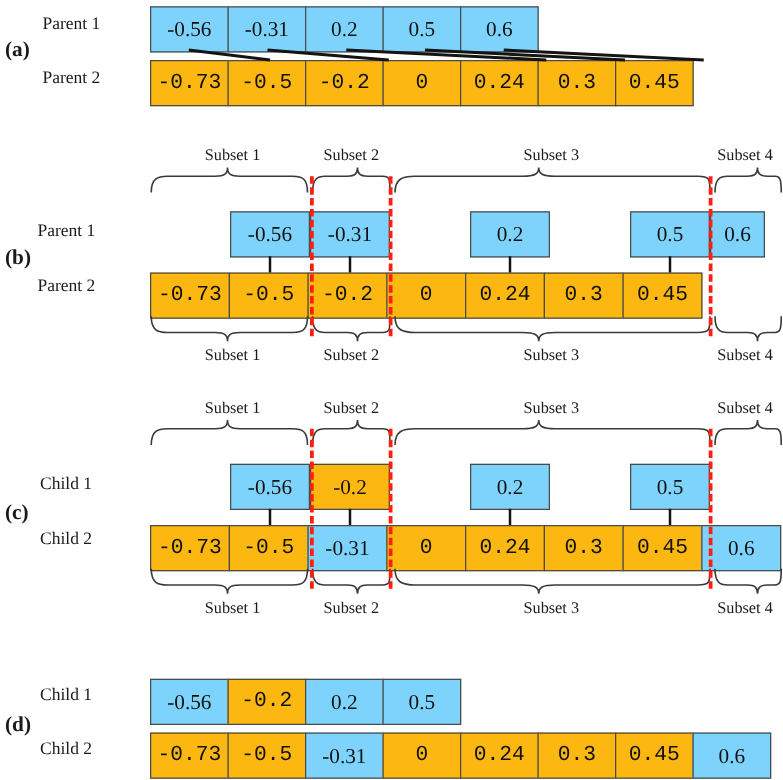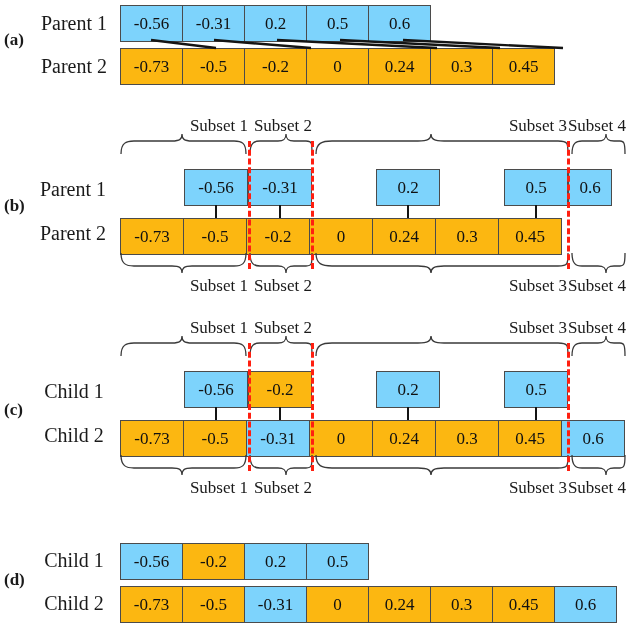--- a/index.html
+++ b/index.html
@@ -1,33 +1,33 @@
 <!DOCTYPE html>
 <html><head>
 <meta charset="utf-8">
 <style>
   html,body{margin:0;padding:0;background:#ffffff;}
   body{width:626px;height:624px;position:relative;overflow:hidden;
        font-family:"Liberation Serif","DejaVu Serif",serif;color:#1a1a1a;}
   .panel{position:absolute;left:0;top:0;width:626px;}
   .plabel{position:absolute;font-weight:bold;font-size:17px;font-family:"Liberation Serif",serif;}
-  .rowlabel{position:absolute;font-size:20px;text-align:center;white-space:nowrap;
+  .rowlabel{position:absolute;font-size:14px;text-align:left;white-space:nowrap;
             font-family:"Liberation Serif","DejaVu Serif",serif;}
   .strip{position:absolute;display:flex;}
   .cell{box-sizing:border-box;border:1px solid #4b4b4b;display:flex;
         align-items:center;justify-content:center;font-size:17px;line-height:1;
         font-family:"Liberation Serif","DejaVu Serif",serif;color:#111;}
   .teal{background:#7dd3fc;}
-  .orange{background:#fcb711;}
+  .orange{background:#fcb711;font-family:Liberation Mono, monospace;}
   .blk{position:absolute;box-sizing:border-box;border:1px solid #4b4b4b;
        display:flex;align-items:center;justify-content:center;font-size:17px;
        font-family:"Liberation Serif","DejaVu Serif",serif;color:#111;}
   .stem{position:absolute;width:2px;background:#141414;}
   .dash{position:absolute;width:0;border-left:3px dashed #ff1f10;}
-  .slabel{position:absolute;font-size:17px;text-align:right;white-space:nowrap;
+  .slabel{position:absolute;font-size:13px;text-align:center;white-space:nowrap;
           font-family:"Liberation Serif","DejaVu Serif",serif;}
   .braceWrap{position:absolute;}
   .braceWrap svg{display:block;}
   .connectors{position:absolute;left:0;top:0;}
 </style>
 </head>
 <body>
 
 <div class="panel">
   <div class="plabel" style="left:4px;top:30px;">(a)</div>

